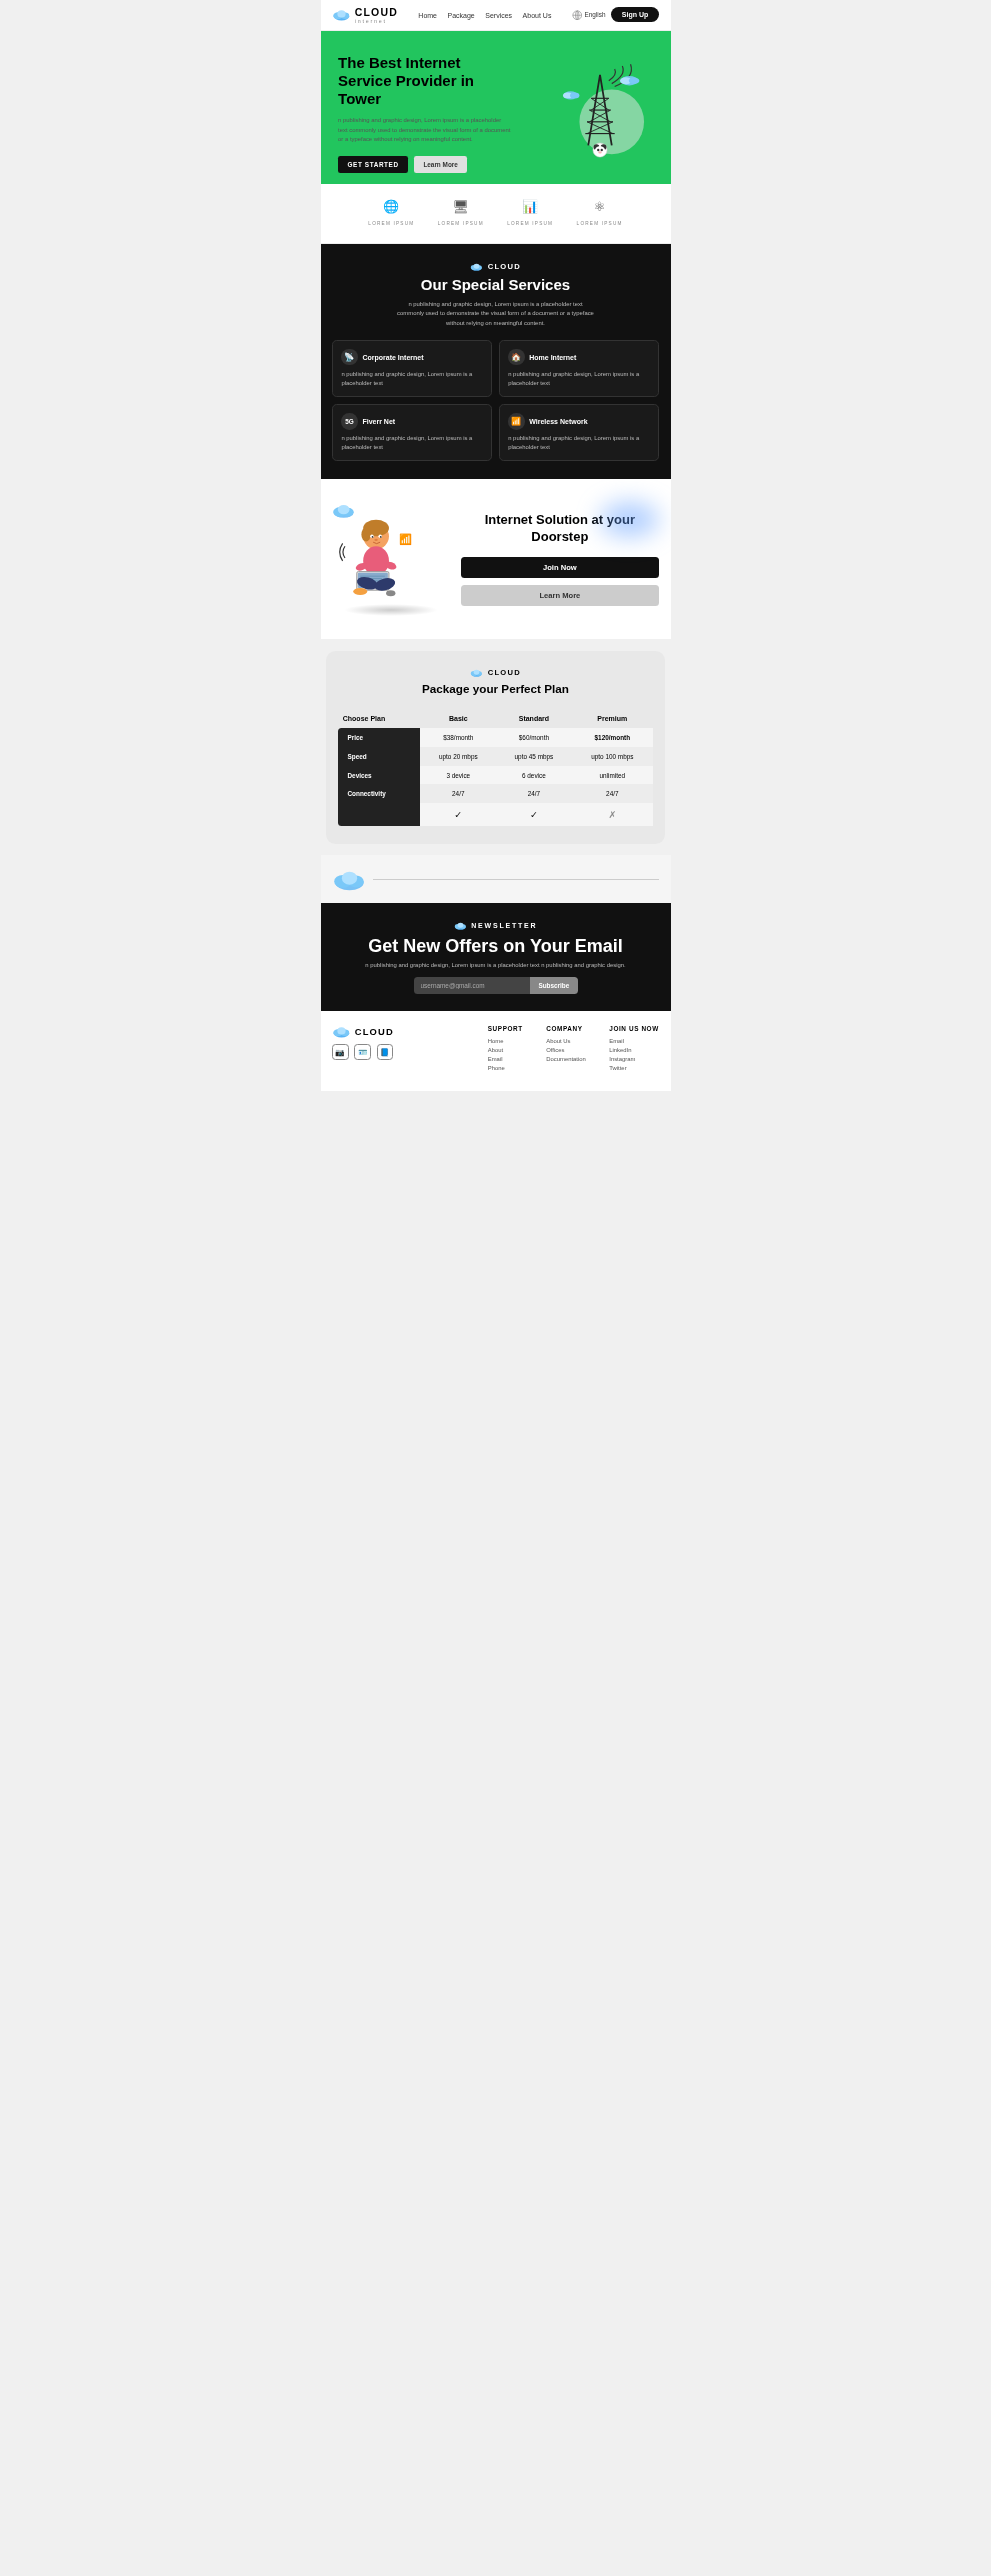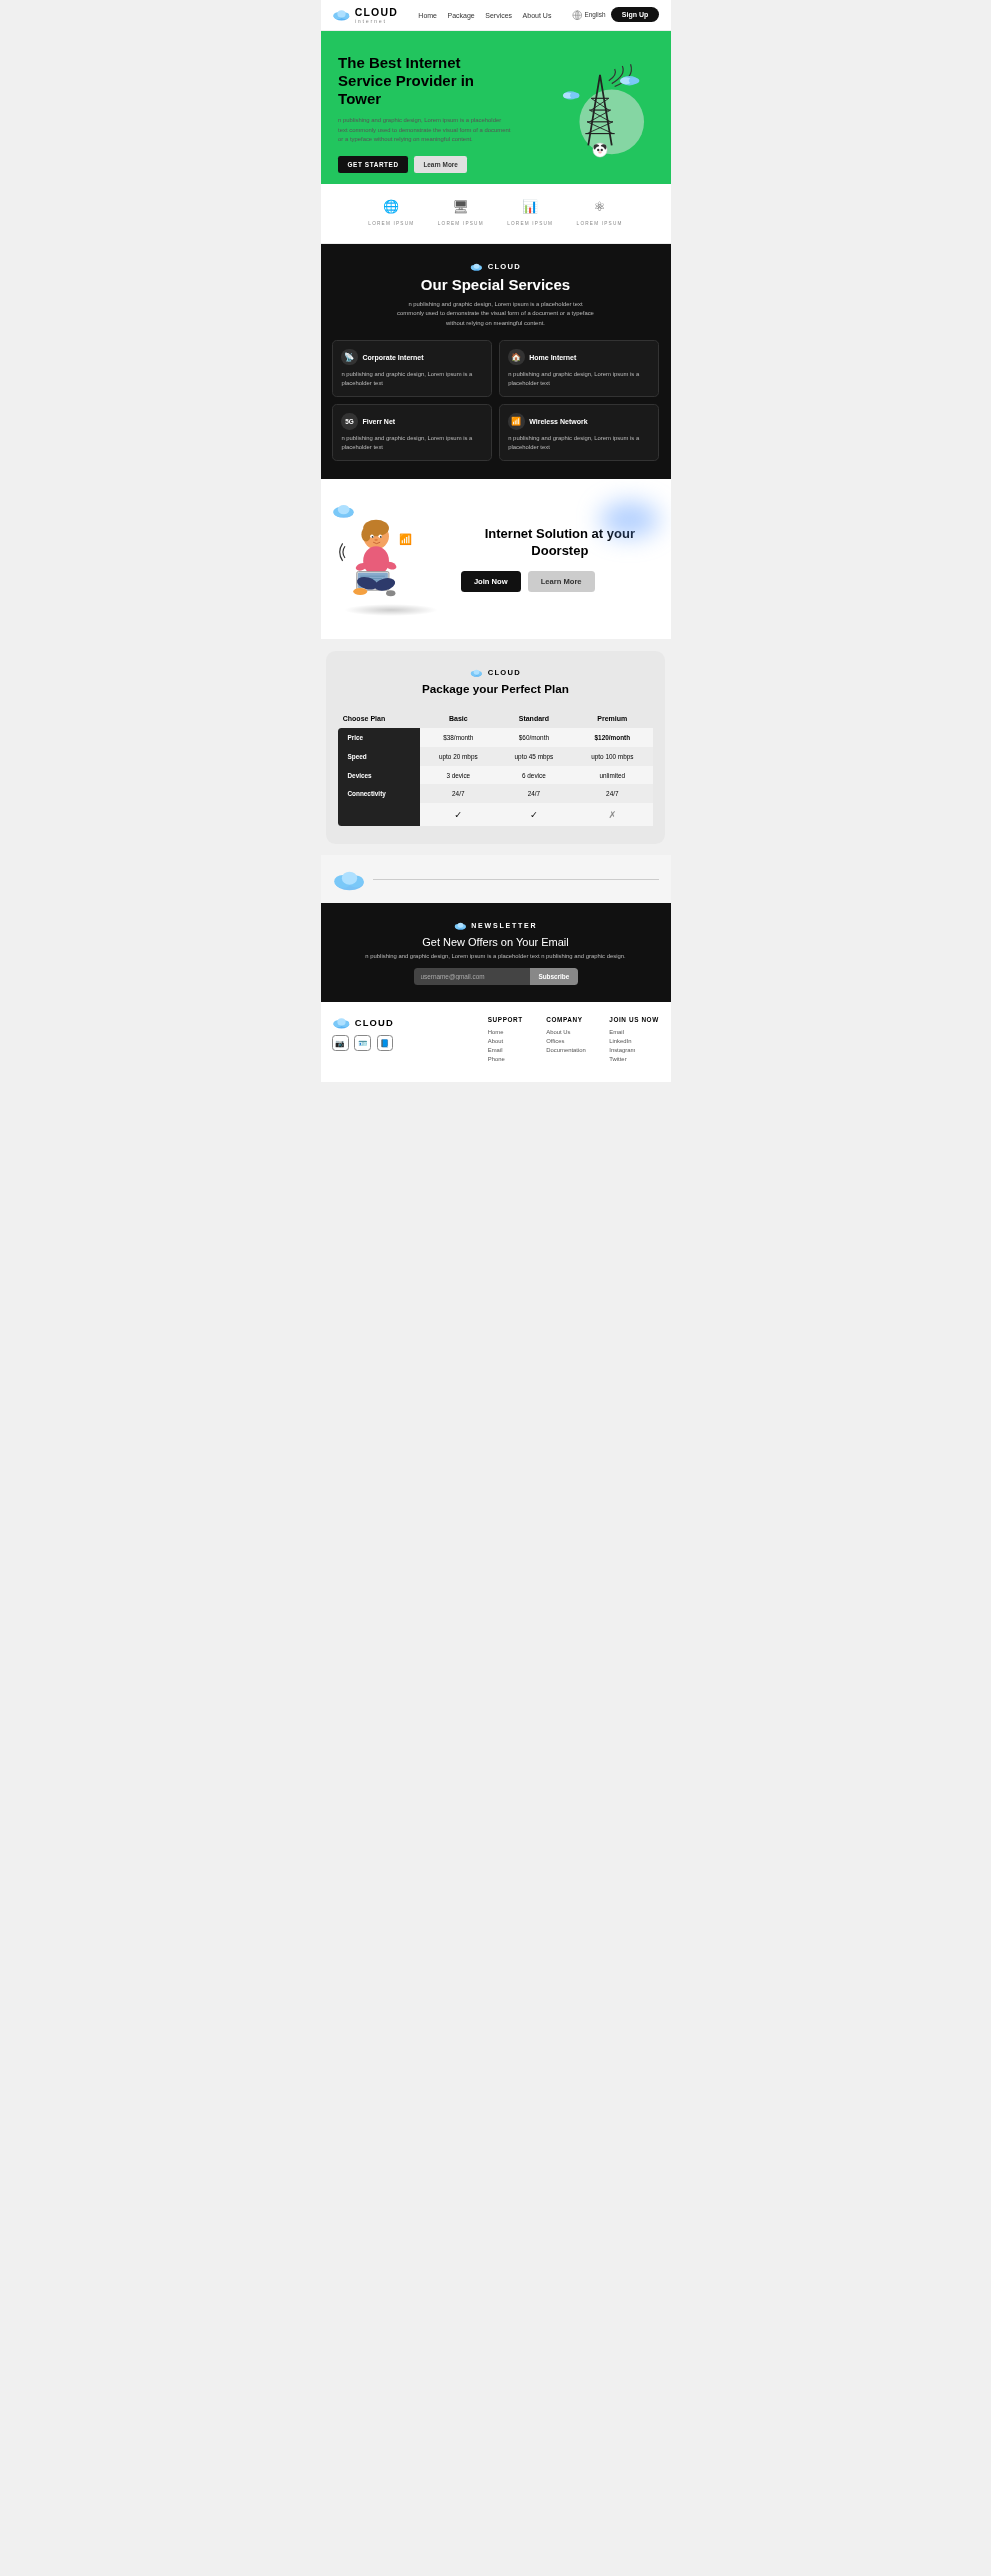--- a/index.html
+++ b/index.html
@@ -242,21 +242,21 @@
     .solution-text {
       flex: 1;
       text-align: center;
     }
     .solution-text h2 {
       font-size: 13px;
       font-weight: 900;
       line-height: 1.3;
       margin-bottom: 11.7px;
     }
-    .solution-buttons { display: flex; gap: 7px; justify-content: flex-start; }
+    .solution-buttons { display: flex; gap: 7px; justify-content: space-between; flex-direction: column; }
     .btn-black {
       background: #111;
       color: #fff;
       border: none;
       border-radius: 3.5px;
       padding: 5.9px 13px;
       font-size: 7.6px;
       font-weight: 700;
       cursor: pointer;
     }
@@ -364,22 +364,22 @@
       display: flex;
       align-items: center;
       justify-content: center;
       gap: 4.7px;
       font-size: 7px;
       font-weight: 700;
       letter-spacing: 1.8px;
       margin-bottom: 5.9px;
     }
     .newsletter-section h2 {
-      font-size: 11px;
-      font-weight: 400;
+      font-size: 18px;
+      font-weight: 700;
       margin-bottom: 4.7px;
     }
     .newsletter-section p {
       font-size: 5.9px;
       color: #bbb;
       margin-bottom: 9.4px;
     }
     .newsletter-form {
       display: flex;
       justify-content: center;

